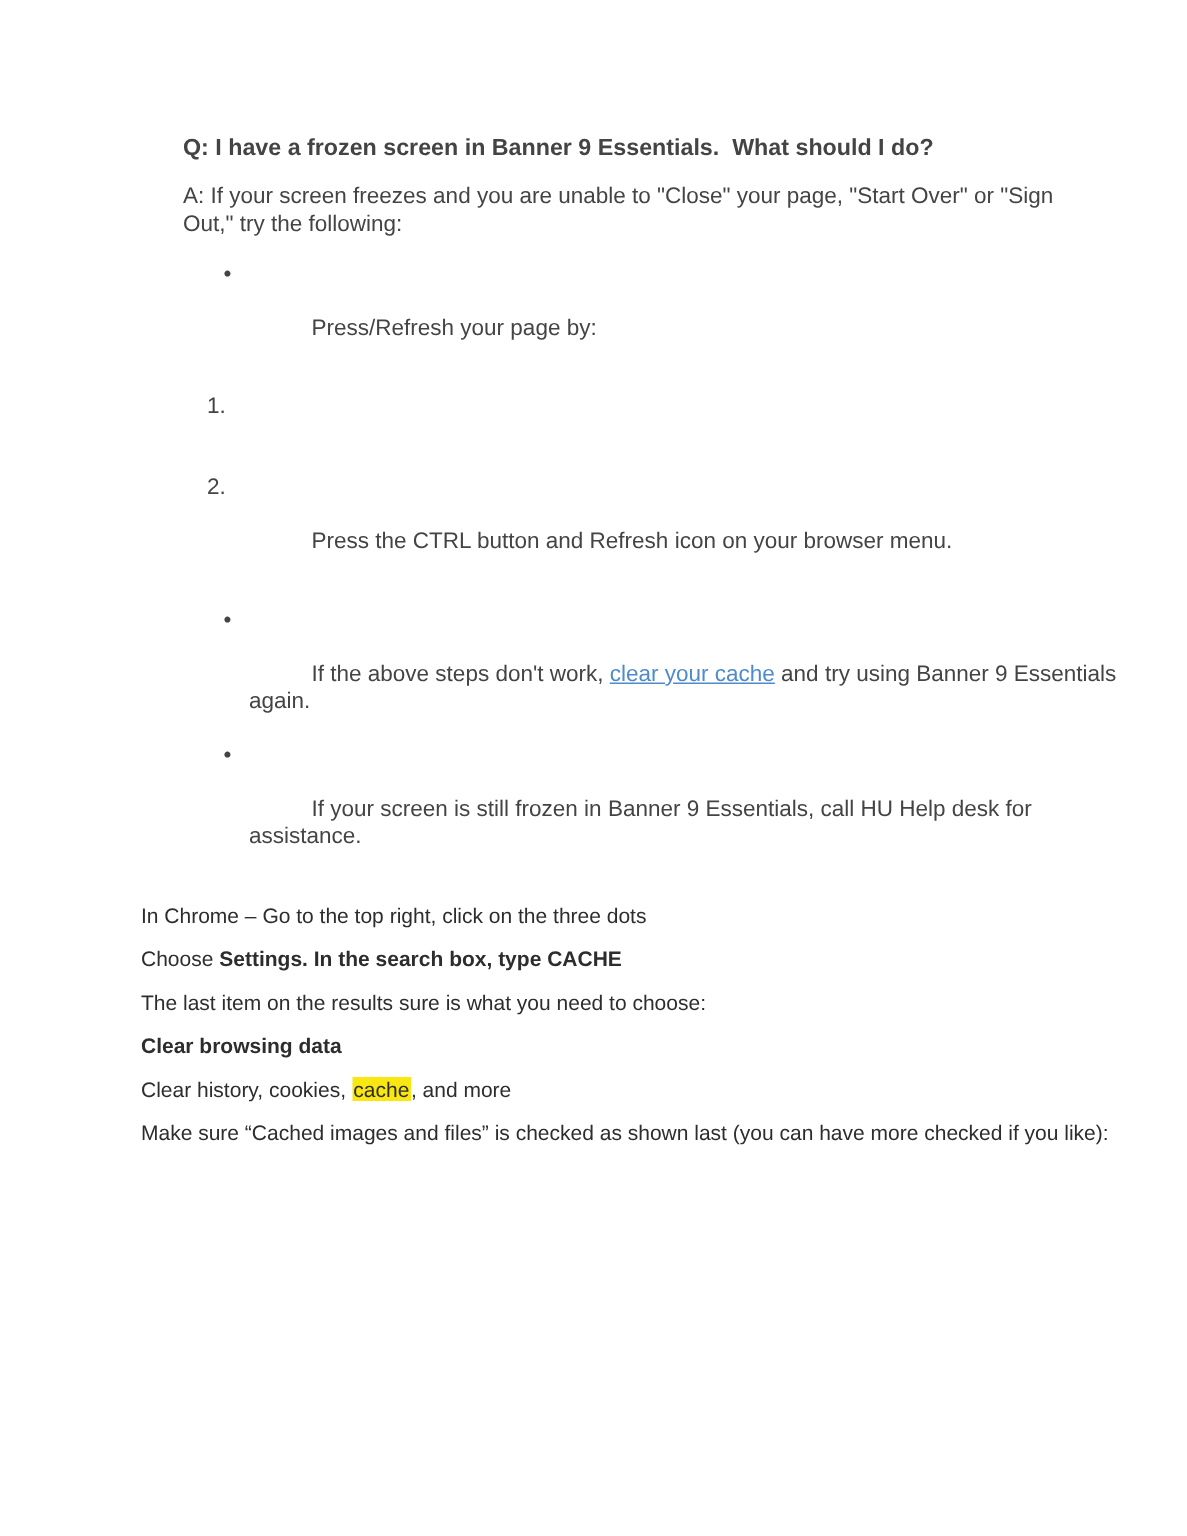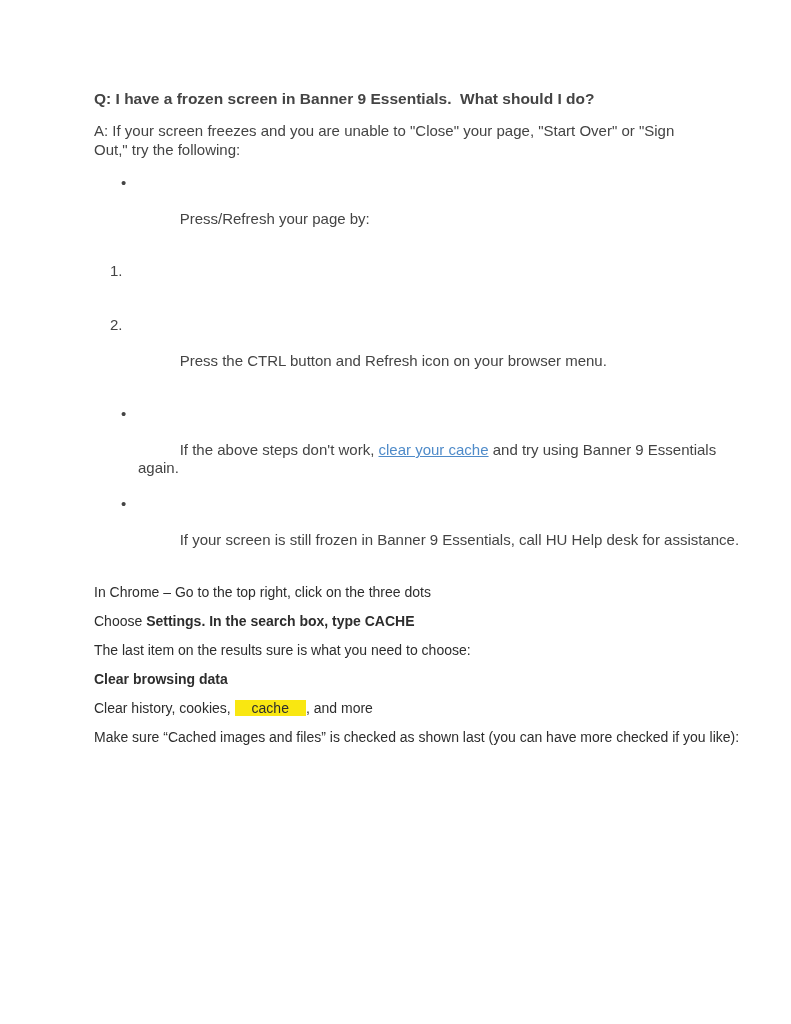--- a/index.html
+++ b/index.html
@@ -17,20 +17,21 @@
   }
   .content {
     padding: 90px 40px 0 94px;
     box-sizing: border-box;
     width: 791px;
   }
   
   .faq-block {
     color: var(--text-primary, #444444);
     font-size: 15px;
+    margin-left: 28px;
   }
   .faq-heading {
     margin: 0;
     font-size: 15.5px;
     font-weight: bold;
     line-height: 18px;
     white-space: pre-wrap;
     color: var(--text-primary, #444444);
   }
   .faq-intro {
@@ -70,21 +71,21 @@
     font-size: 14px;
   }
   .cal-block p {
     margin: 0 0 10px 0;
     line-height: 19px;
     white-space: pre-wrap;
   }
   .bold { font-weight: bold; }
   .hl {
     background: var(--highlight, #f9e711);
-    padding: 0 17px;
+    padding: 0 1px;
   }
 </style>
 </head>
 <body>
 
 <div class="page">
   <div class="content">
 
     <div class="faq-block">
 

